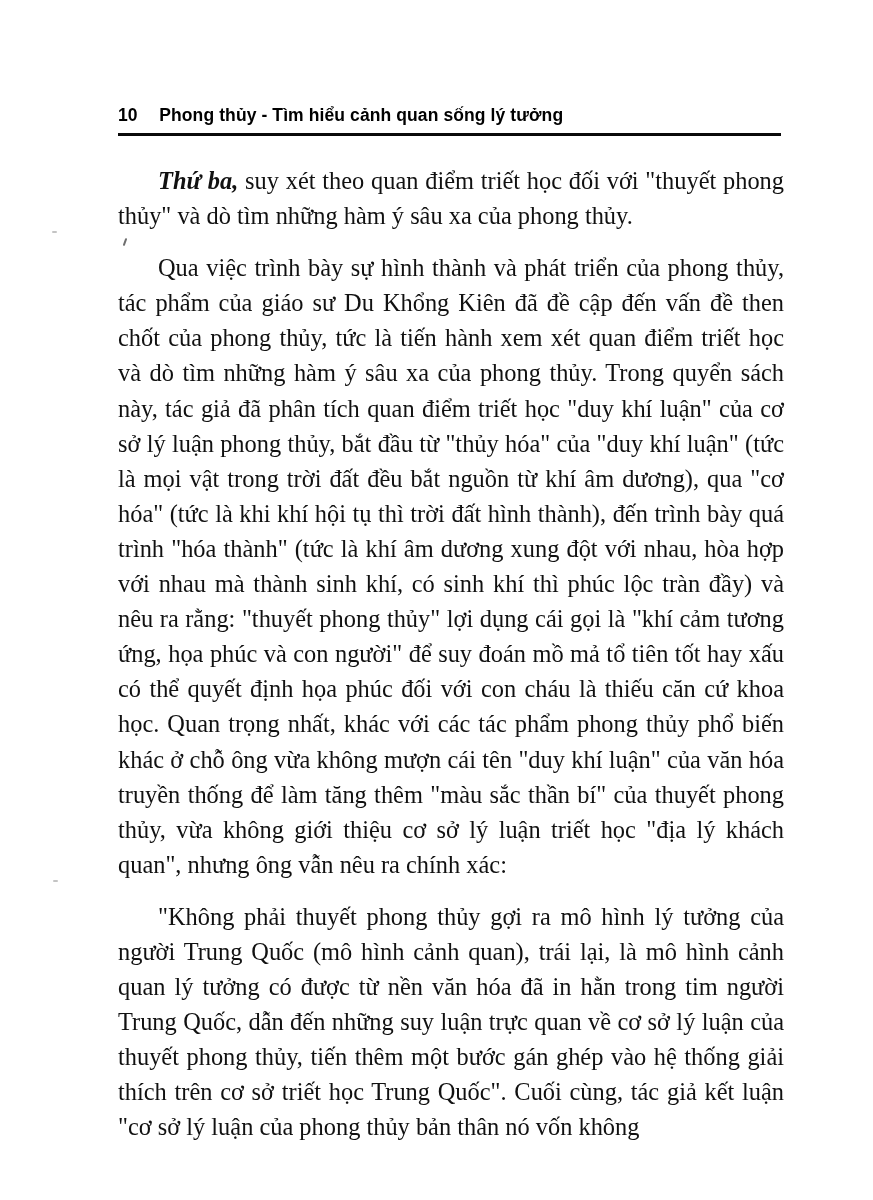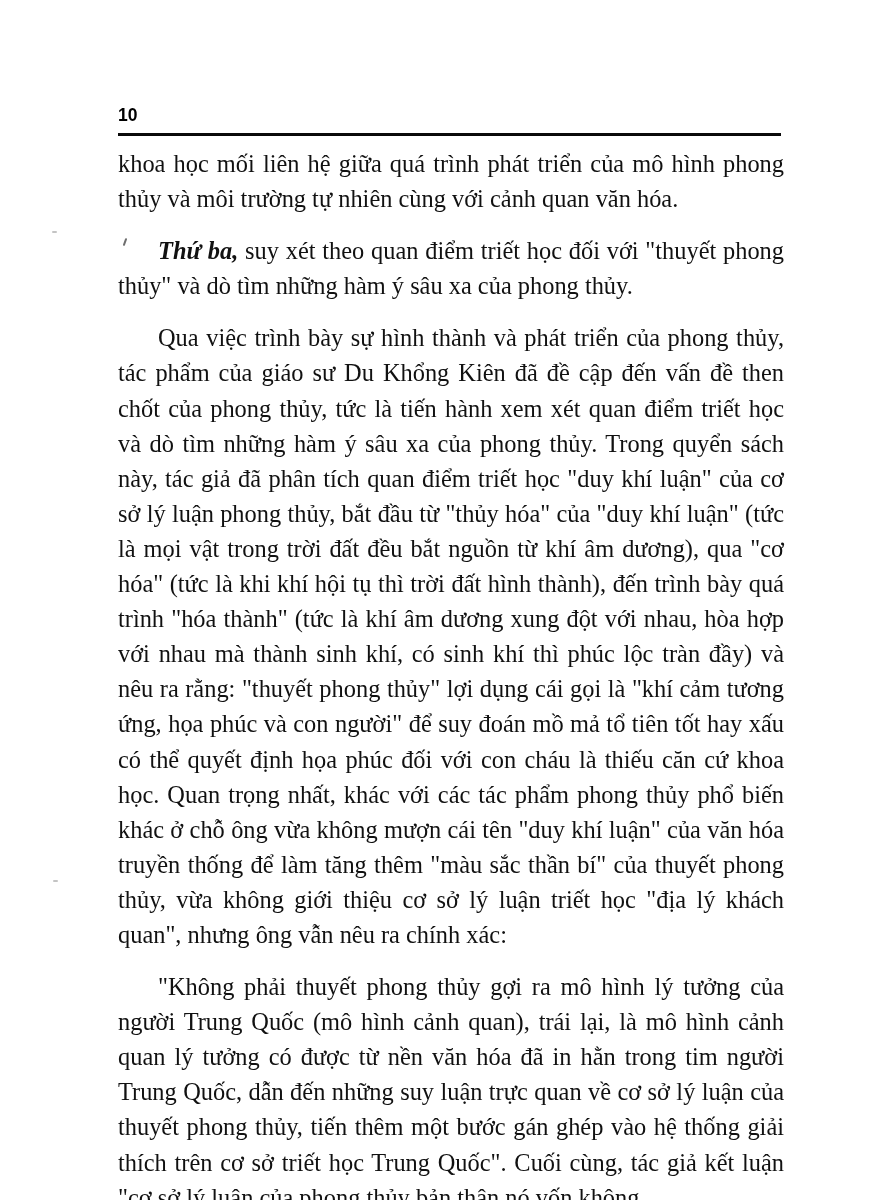--- a/index.html
+++ b/index.html
@@ -123,27 +123,27 @@
     border-radius: 1px;
   }
 </style>
 </head>
 <body>
 
 <div class="page">
 
   <div class="running-head">
     <span class="page-number">10</span>
+    <span class="head-title">Phong thủy - Tìm hiểu cảnh quan sống lý tưởng</span>
   </div>
 
   <div class="head-rule"></div>
 
   <div class="body-text">
 
-    <p class="para-cont"><span>khoa học mối liên hệ giữa quá trình phát triển của mô hình phong thủy và môi trường tự nhiên cùng với cảnh quan văn hóa.</span></p>
 
     <p class="para-indent para-gap"><span class="lead-bold-italic">Thứ ba,</span><span> suy xét theo quan điểm triết học đối với "thuyết phong thủy" và dò tìm những hàm ý sâu xa của phong thủy.</span></p>
 
     <p class="para-indent para-gap"><span>Qua việc trình bày sự hình thành và phát triển của phong thủy, tác phẩm của giáo sư Du Khổng Kiên đã đề cập đến vấn đề then chốt của phong thủy, tức là tiến hành xem xét quan điểm triết học và dò tìm những hàm ý sâu xa của phong thủy. Trong quyển sách này, tác giả đã phân tích quan điểm triết học "duy khí luận" của cơ sở lý luận phong thủy, bắt đầu từ "thủy hóa" của "duy khí luận" (tức là mọi vật trong trời đất đều bắt nguồn từ khí âm dương), qua "cơ hóa" (tức là khi khí hội tụ thì trời đất hình thành), đến trình bày quá trình "hóa thành" (tức là khí âm dương xung đột với nhau, hòa hợp với nhau mà thành sinh khí, có sinh khí thì phúc lộc tràn đầy) và nêu ra rằng: "thuyết phong thủy" lợi dụng cái gọi là "khí cảm tương ứng, họa phúc và con người" để suy đoán mồ mả tổ tiên tốt hay xấu có thể quyết định họa phúc đối với con cháu là thiếu căn cứ khoa học. Quan trọng nhất, khác với các tác phẩm phong thủy phổ biến khác ở chỗ ông vừa không mượn cái tên "duy khí luận" của văn hóa truyền thống để làm tăng thêm "màu sắc thần bí" của thuyết phong thủy, vừa không giới thiệu cơ sở lý luận triết học "địa lý khách quan", nhưng ông vẫn nêu ra chính xác:</span></p>
 
     <p class="para-indent para-gap"><span>"Không phải thuyết phong thủy gợi ra mô hình lý tưởng của người Trung Quốc (mô hình cảnh quan), trái lại, là mô hình cảnh quan lý tưởng có được từ nền văn hóa đã in hằn trong tim người Trung Quốc, dẫn đến những suy luận trực quan về cơ sở lý luận của thuyết phong thủy, tiến thêm một bước gán ghép vào hệ thống giải thích trên cơ sở triết học Trung Quốc". Cuối cùng, tác giả kết luận "cơ sở lý luận của phong thủy bản thân nó vốn không</span></p>
 
   </div>
 
   <div class="speck speck-comma"></div>

